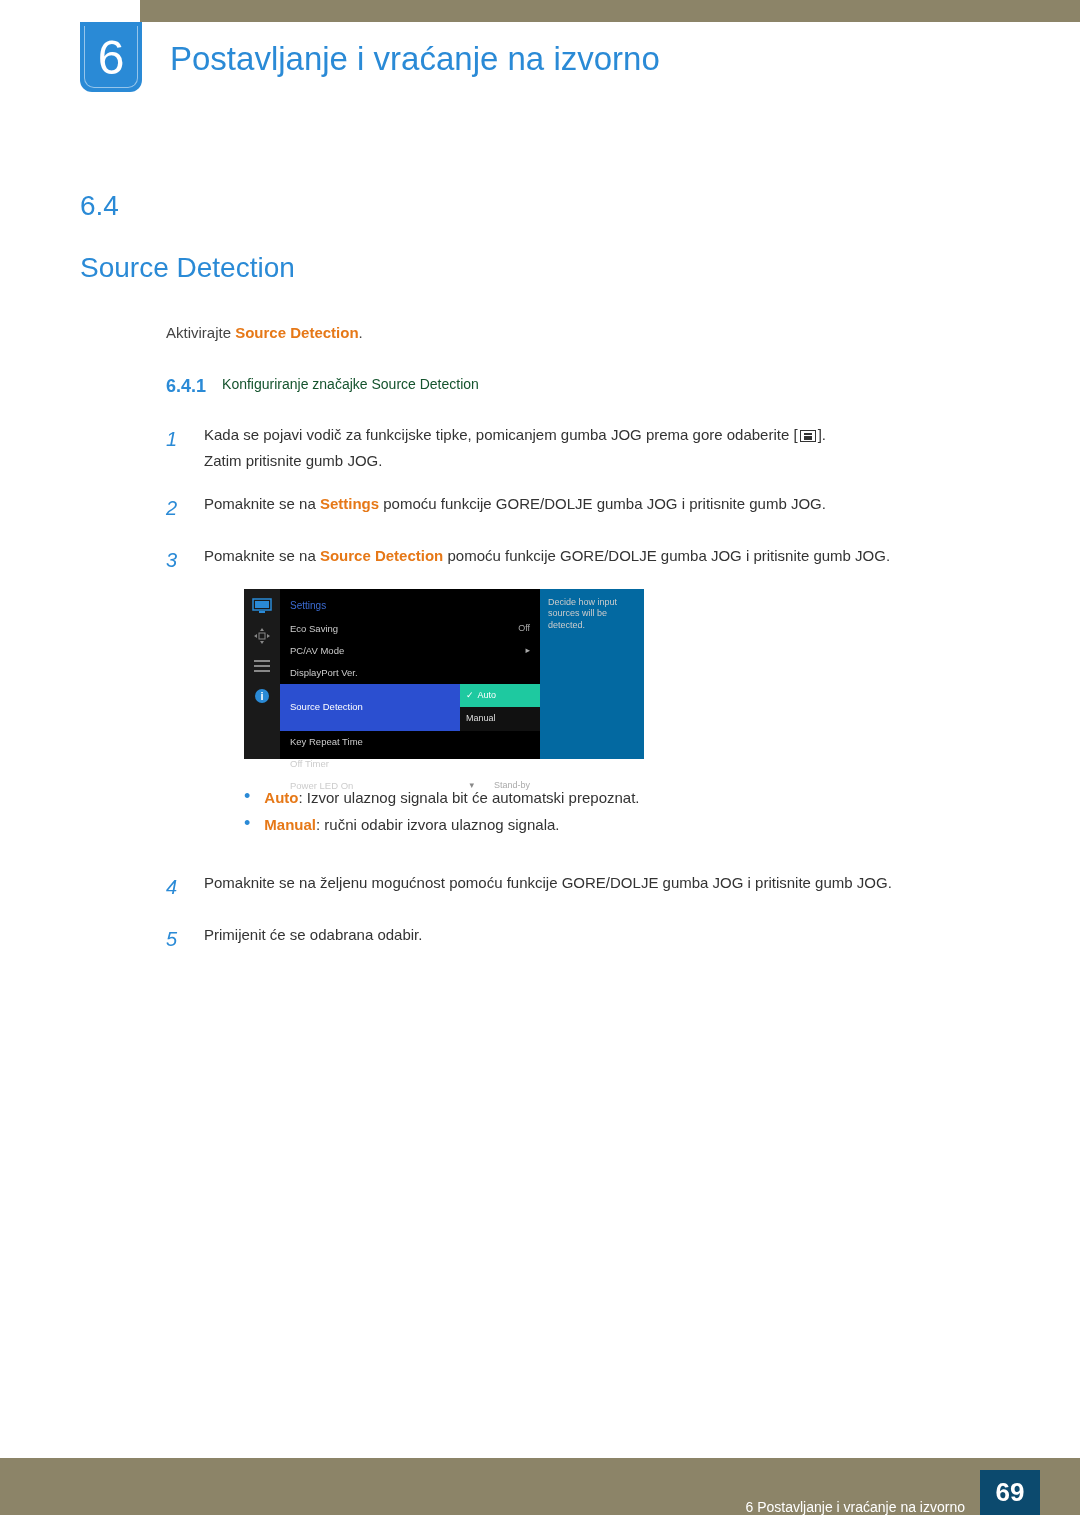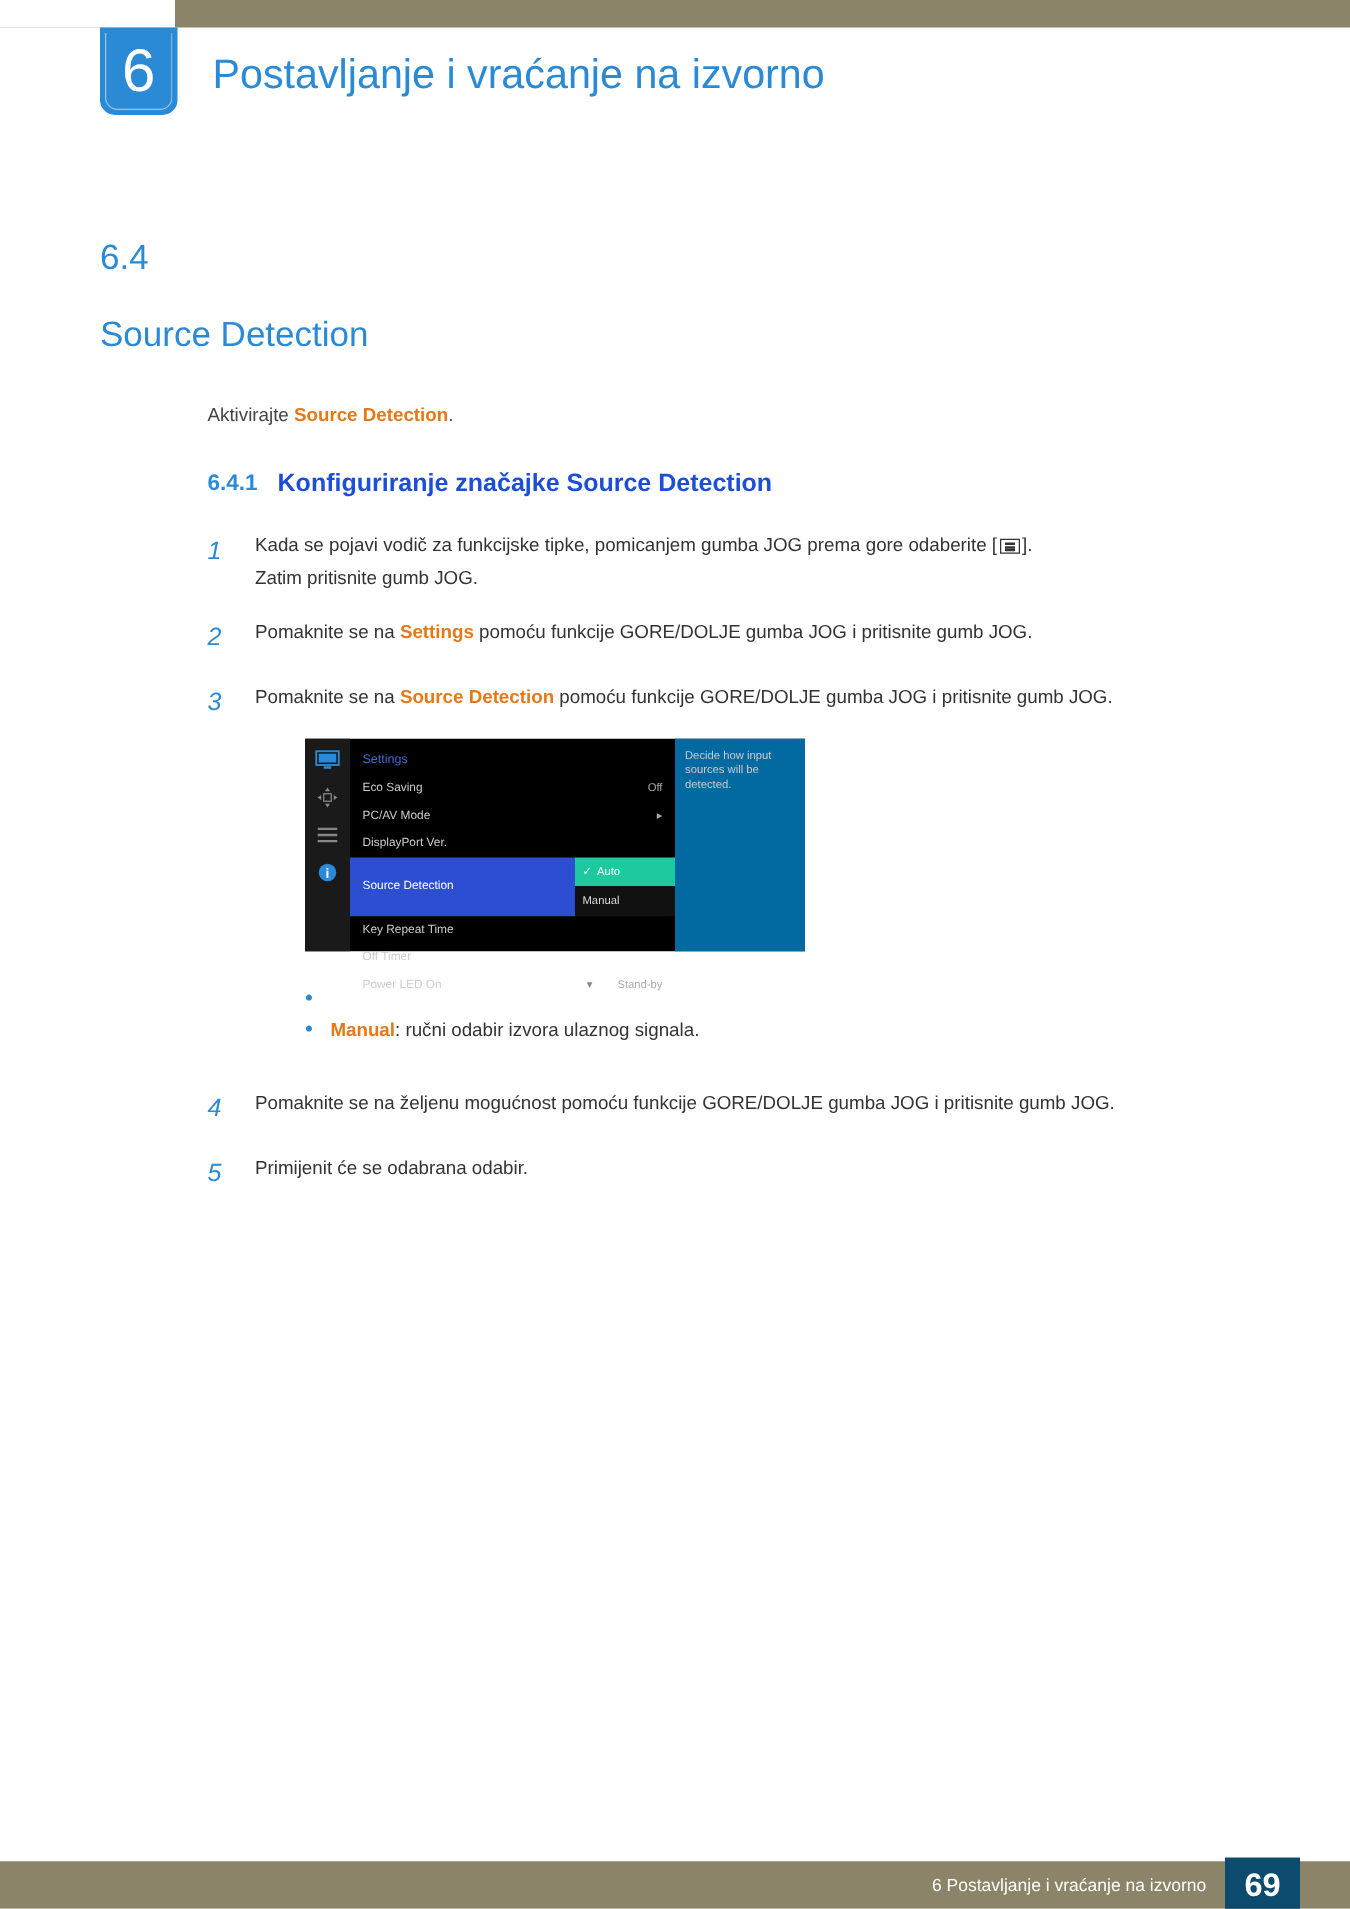--- a/index.html
+++ b/index.html
@@ -90,23 +90,23 @@
     display: flex;
     gap: 16px;
     margin-bottom: 25px;
   }
   .subsection-num {
     color: #2a8ad6;
     font-size: 18px;
     font-weight: 600;
   }
   .subsection-title {
-    color: #1d4ed8;
-    font-size: 20px;
-    font-weight: 700;
+    color: #14532d;
+    font-size: 14px;
+    font-weight: 400;
   }
   .steps {
     margin-left: 86px;
   }
   .step {
     display: flex;
     gap: 20px;
     margin-bottom: 18px;
     font-size: 15px;
     line-height: 1.7;
@@ -222,26 +222,26 @@
   .bullet {
     display:flex; gap:14px;
     font-size: 15px;
     line-height: 1.8;
     color:#333;
   }
   .dot { color:#2a8ad6; font-size:18px; line-height:1.4; }
   .bullet .hl { color:#e67817; font-weight:600; }
   .footer {
     position: absolute;
-    bottom: 0; left: 0; right: 0;
-    height: 38px;
+    bottom: 12px; left: 0; right: 0;
+    height: 57px;
     background: #8c8468;
     display:flex;
     justify-content:flex-end;
-    align-items:center;
+    align-items:flex-end;
   }
   .footer-text {
     color: #fff;
     font-size: 14px;
     padding-right: 15px;
   }
   .footer-page {
     background: #0c4a6e;
     color: #fff;
     font-size: 26px;
@@ -379,20 +379,21 @@
                 </div>
               </div>
             </div>
           </div>
           <div class="ss-right">Decide how input sources will be detected.</div>
         </div>
 
         <div class="bullets">
           <div class="bullet">
             <span class="dot">•</span>
+            <div><span class="hl">Auto</span><span>: Izvor ulaznog signala bit će automatski prepoznat.</span></div>
           </div>
           <div class="bullet">
             <span class="dot">•</span>
             <div><span class="hl">Manual</span><span>: ručni odabir izvora ulaznog signala.</span></div>
           </div>
         </div>
       </div>
     </div>
 
     <div class="step">

